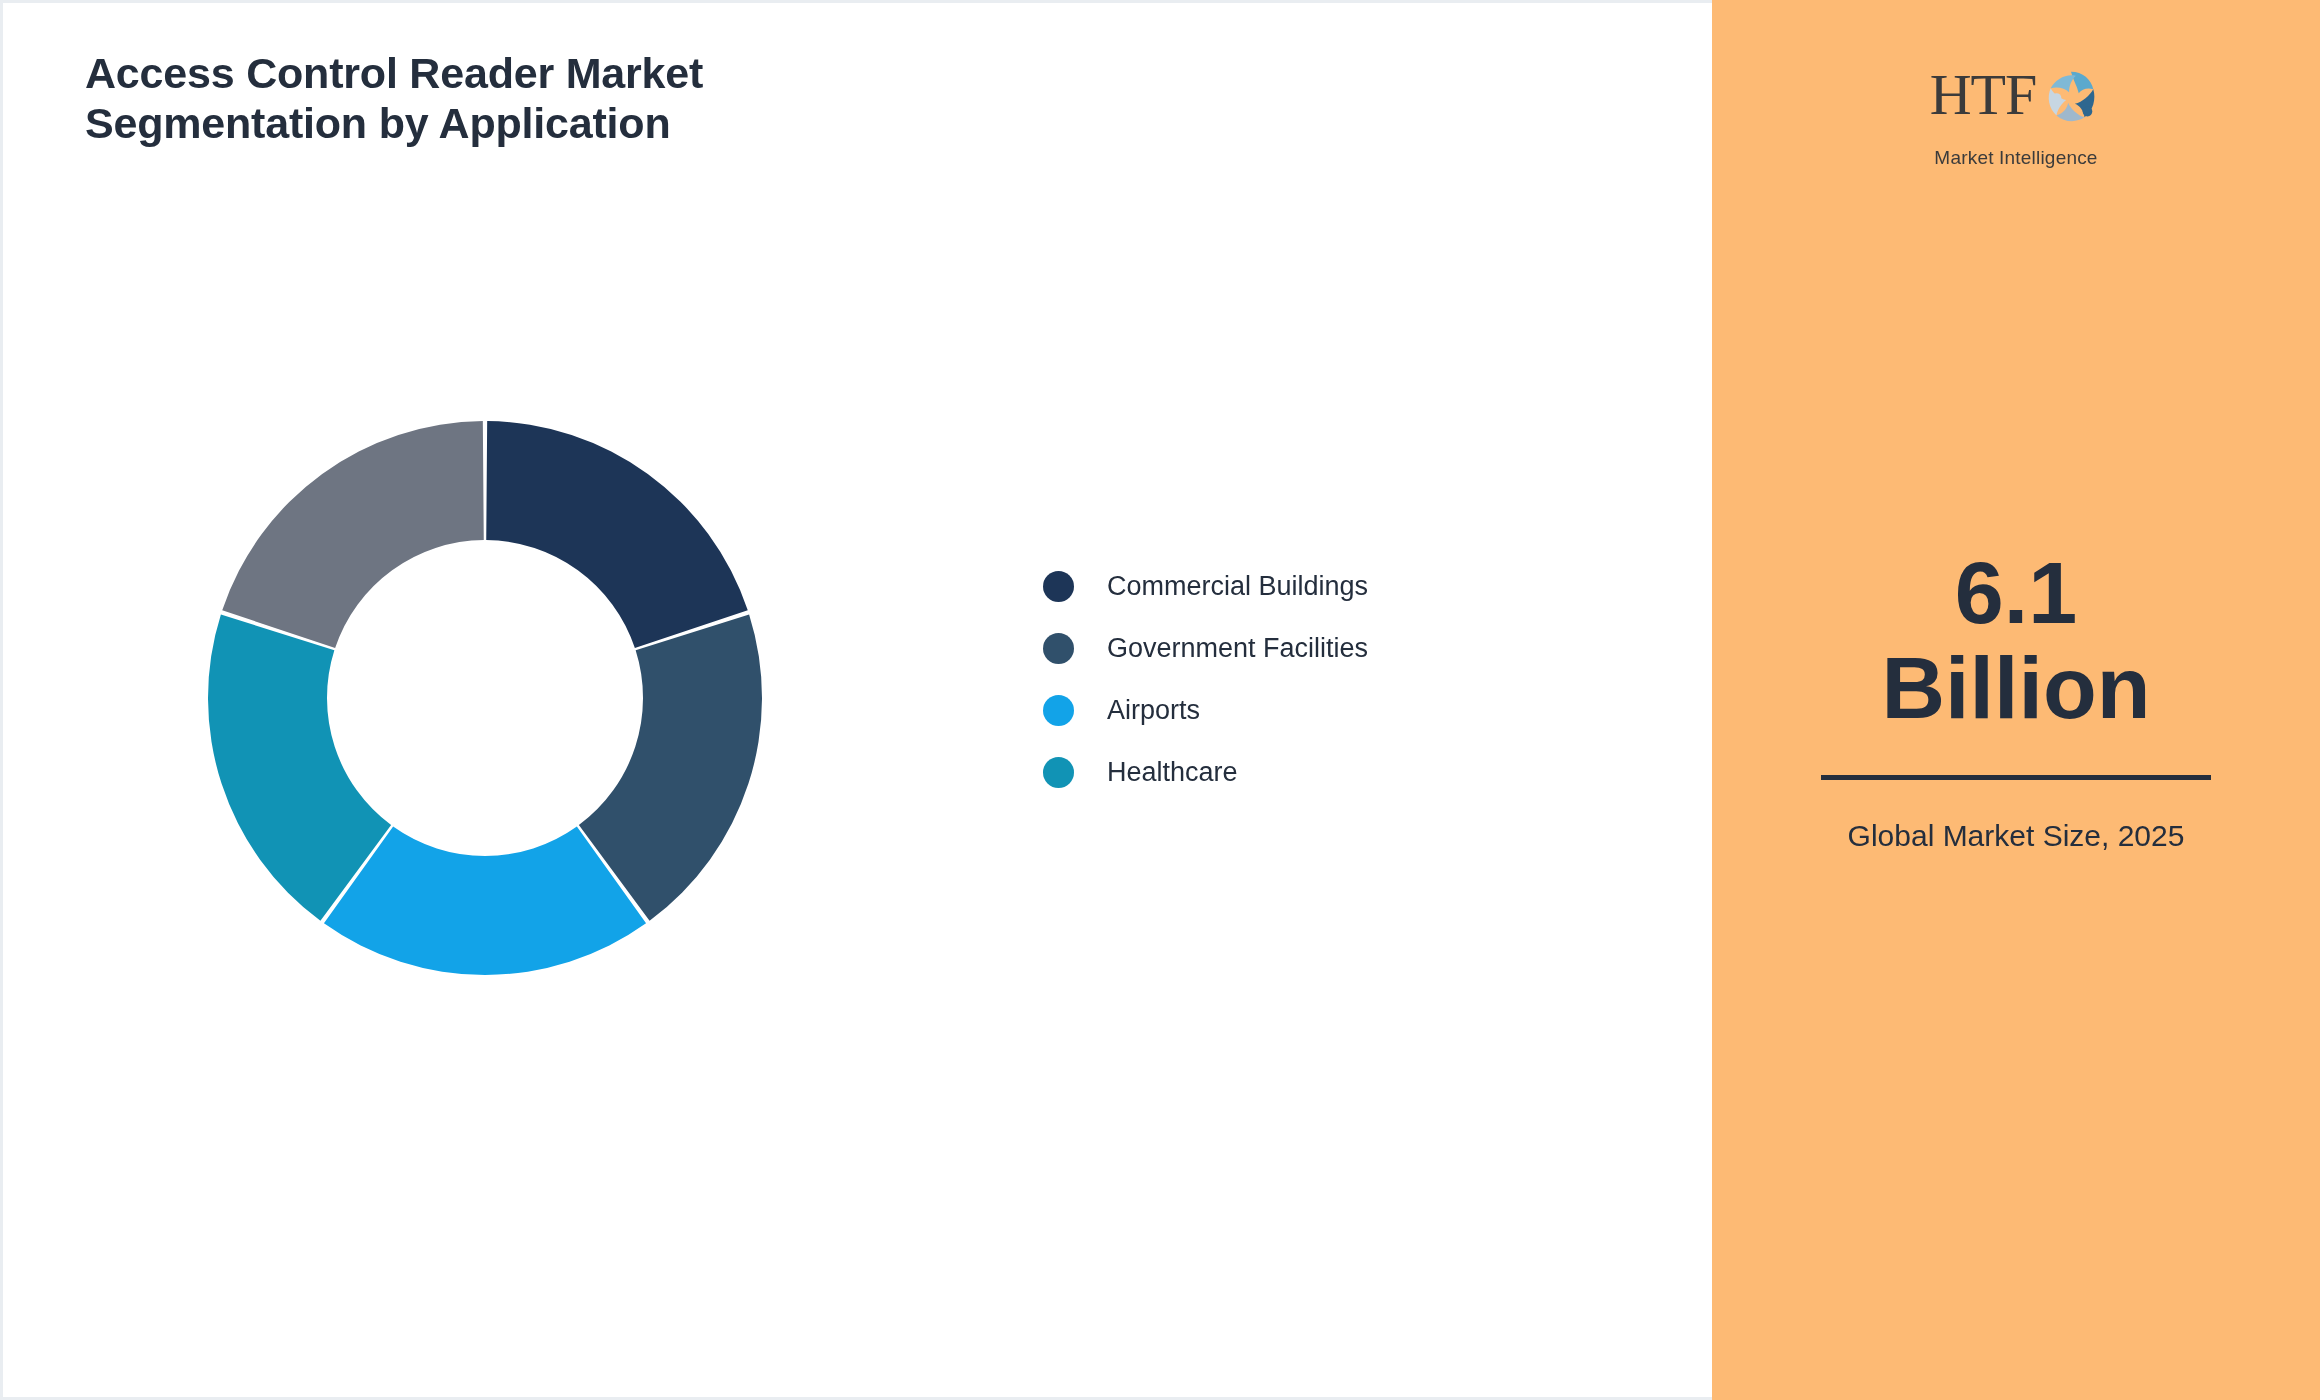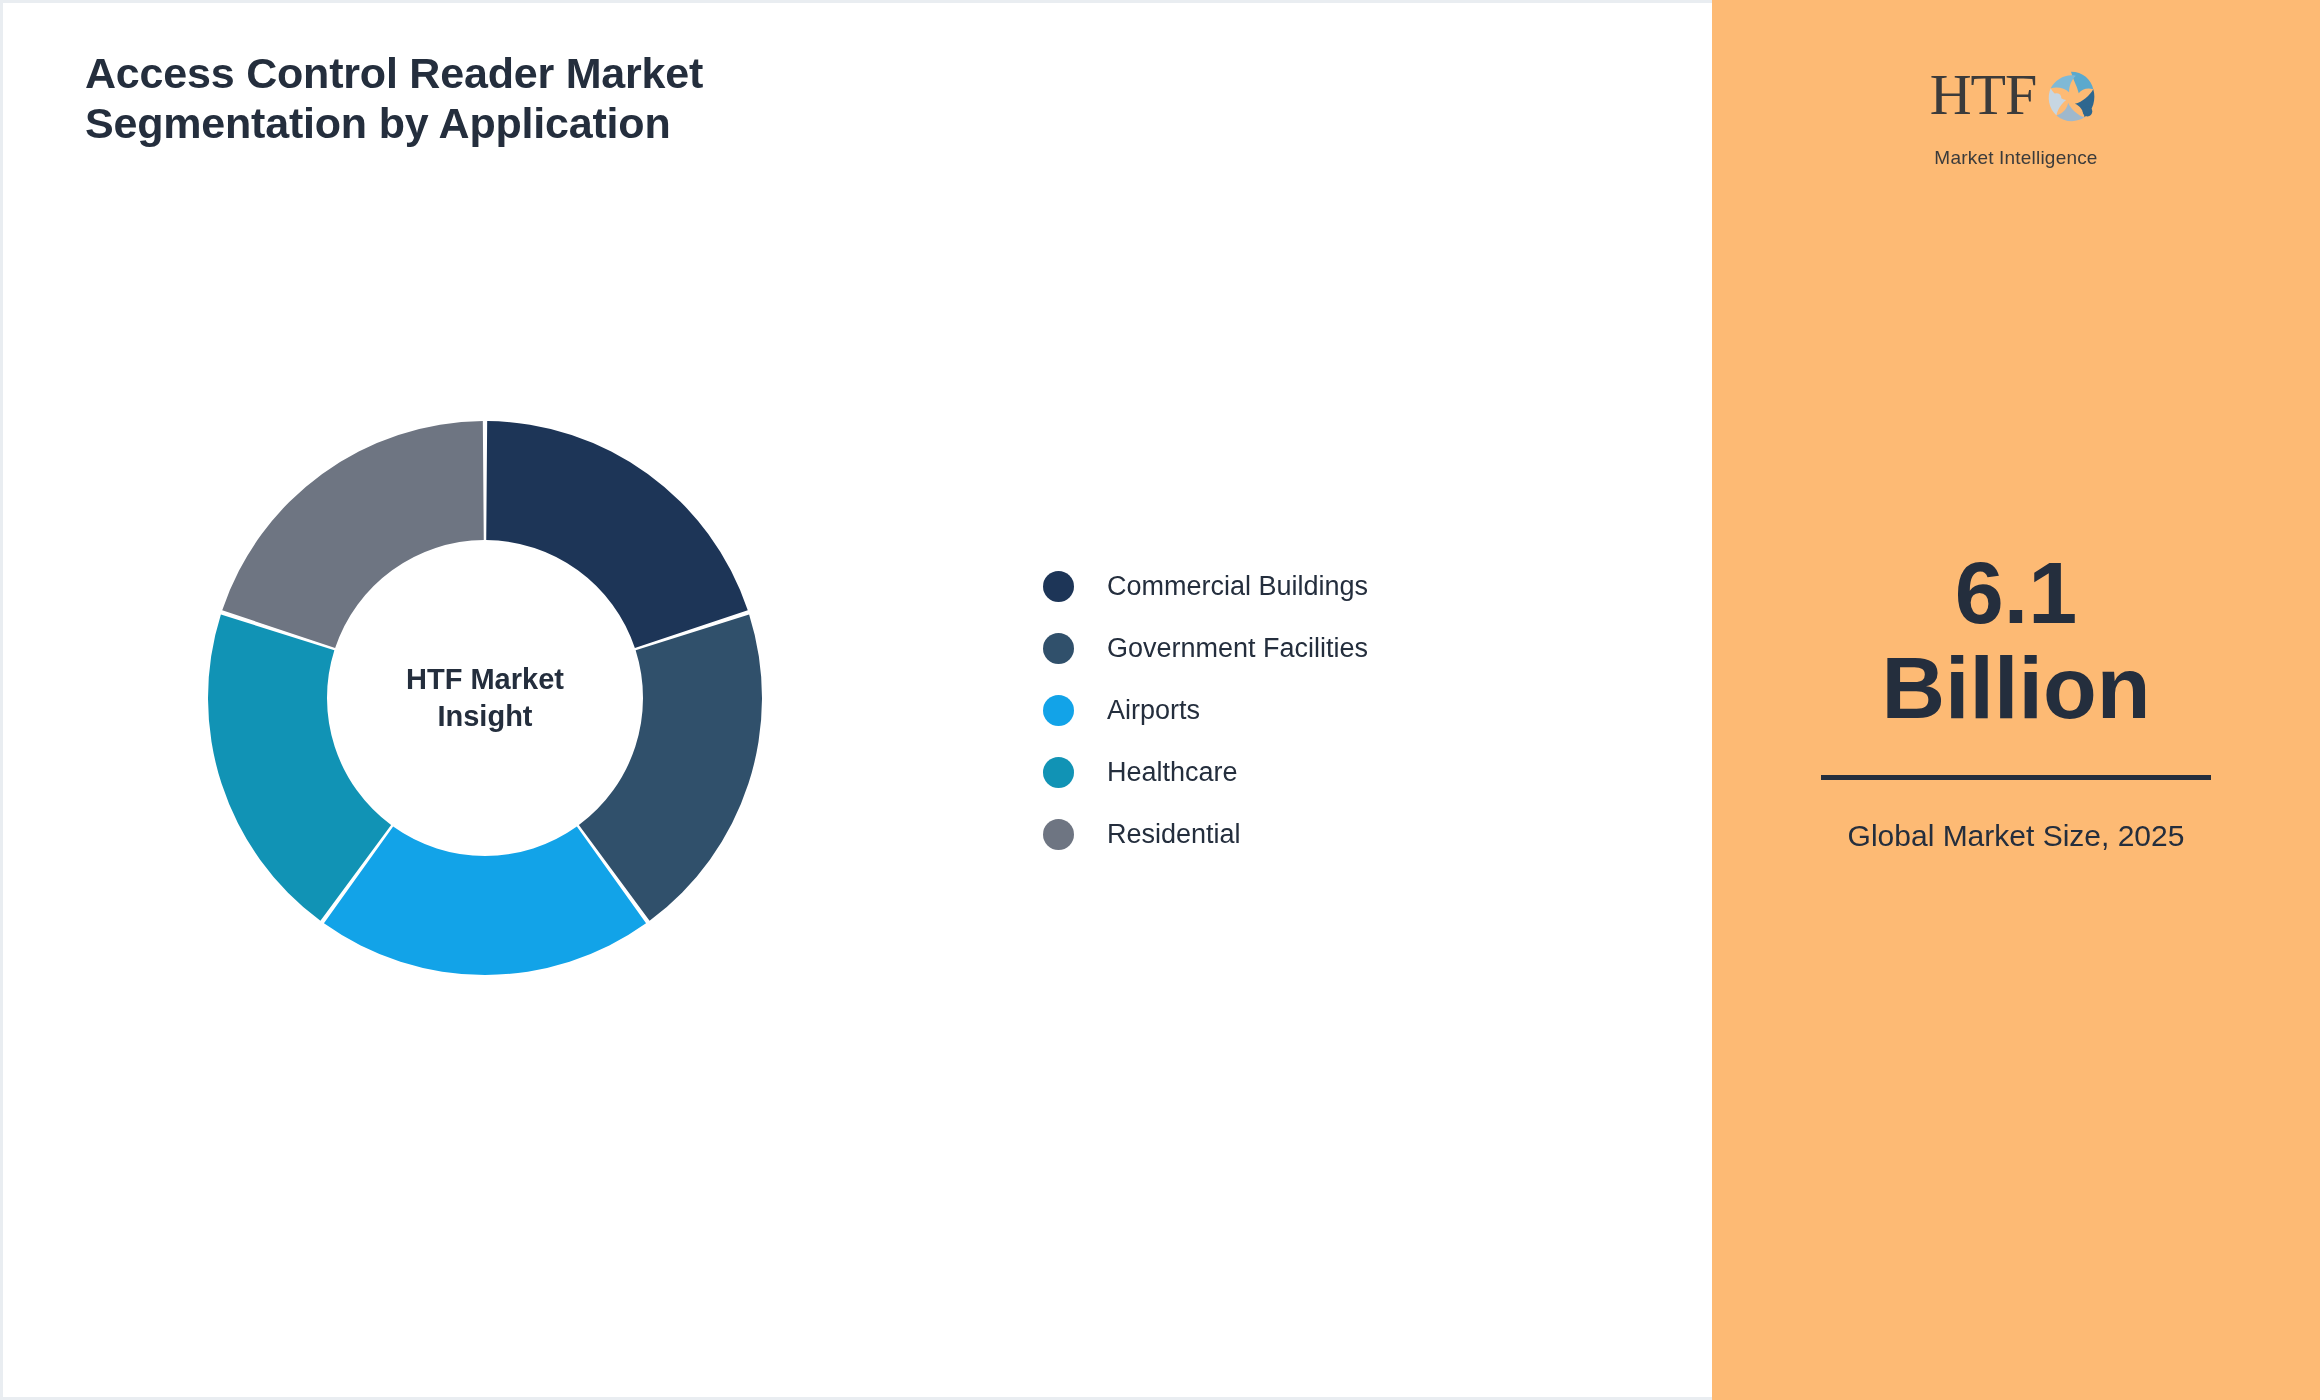--- a/index.html
+++ b/index.html
@@ -171,44 +171,38 @@
     <div class="donut-wrap">
       <svg class="donut-svg" viewBox="0 0 554 554">
         <g id="donut-slices">
             <path d="M 279.17553054617304 0.008543332393287528 A 277 277 0 0 1 539.7622539112648 189.33588009070064 L 426.8788307508297 226.9966391853094 A 158 158 0 0 0 278.2409163404164 119.00487309212323 Z" fill="#1d3557"></path>
             <path d="M 541.1068057323633 193.4739850953747 A 277 277 0 0 1 441.5715344238646 499.8120509698134 L 370.8711279385221 404.09135037267333 A 158 158 0 0 0 427.6457592264022 229.35700232876968 Z" fill="#30506b"></path>
             <path d="M 438.0514520565931 502.369540511718 A 277 277 0 0 1 115.94854794340694 502.369540511718 L 185.13671687746677 405.55013502112433 A 158 158 0 0 0 368.86328312253323 405.55013502112433 Z" fill="#12a3e8"></path>
             <path d="M 112.42846557613535 499.8120509698134 A 277 277 0 0 1 12.893194267636659 193.4739850953747 L 126.35424077359778 229.35700232876968 A 158 158 0 0 0 183.12887206147792 404.09135037267333 Z" fill="#1193b5"></path>
             <path d="M 14.237746088735207 189.3358800907007 A 277 277 0 0 1 274.824469453827 0.008543332393287528 L 275.75908365958367 119.00487309212323 A 158 158 0 0 0 127.12116924917026 226.99663918530942 Z" fill="#6e7582"></path>
           </g>
       </svg>
-      <div class="donut-center-label">HTF Market
-Insight</div>
     </div>
 
     <div class="legend" id="legend">
         <div class="legend-item">
           <span class="legend-swatch" style="background: rgb(29, 53, 87);"></span>
           <span class="legend-label">Commercial Buildings</span>
         </div>
         <div class="legend-item">
           <span class="legend-swatch" style="background: rgb(48, 80, 107);"></span>
           <span class="legend-label">Government Facilities</span>
         </div>
         <div class="legend-item">
           <span class="legend-swatch" style="background: rgb(18, 163, 232);"></span>
           <span class="legend-label">Airports</span>
         </div>
         <div class="legend-item">
           <span class="legend-swatch" style="background: rgb(17, 147, 181);"></span>
           <span class="legend-label">Healthcare</span>
-        </div>
-        <div class="legend-item">
-          <span class="legend-swatch" style="background: rgb(110, 117, 130);"></span>
-          <span class="legend-label">Residential</span>
         </div>
       </div>
 
   </div>
 
   <div class="side-panel">
 
     <div class="brand-logo">
       <div class="brand-logo-row">
         <span class="brand-logo-text">HTF</span>

